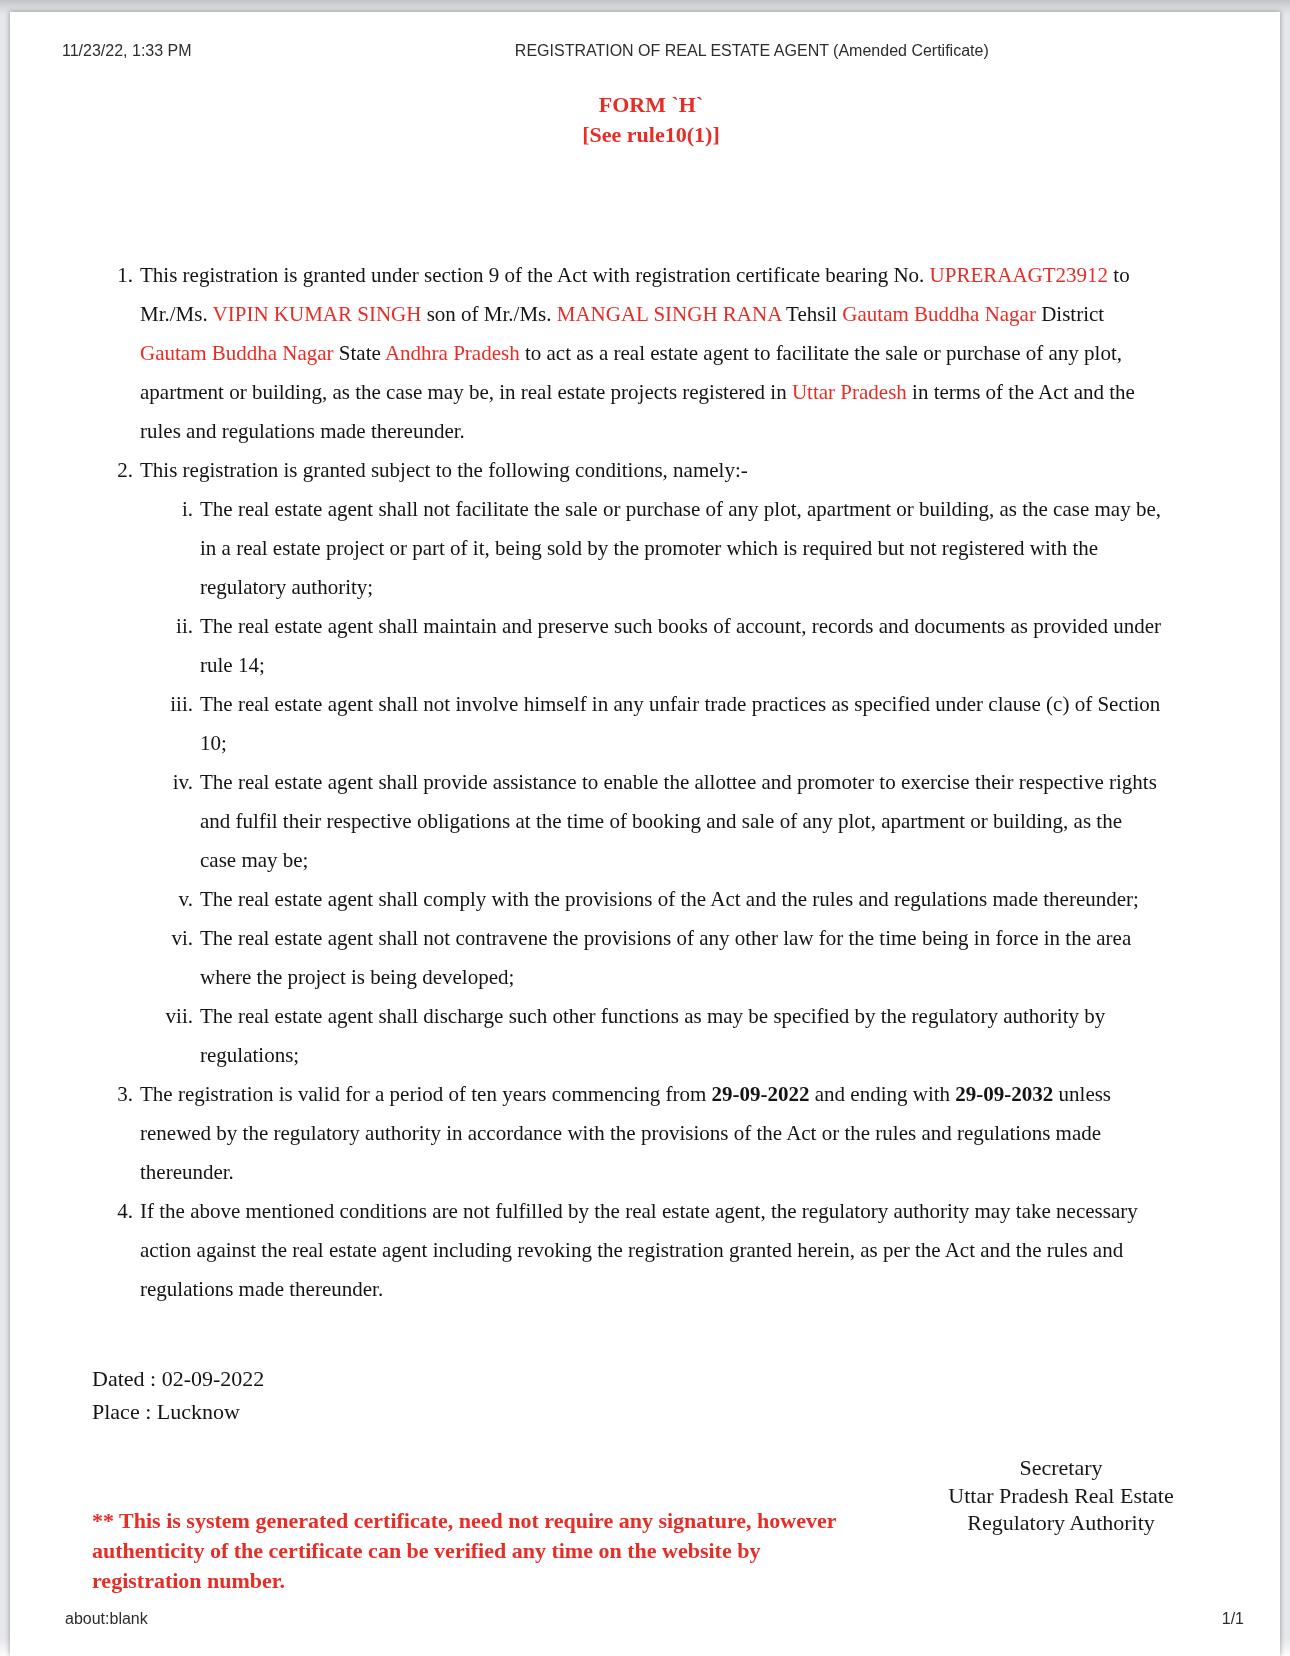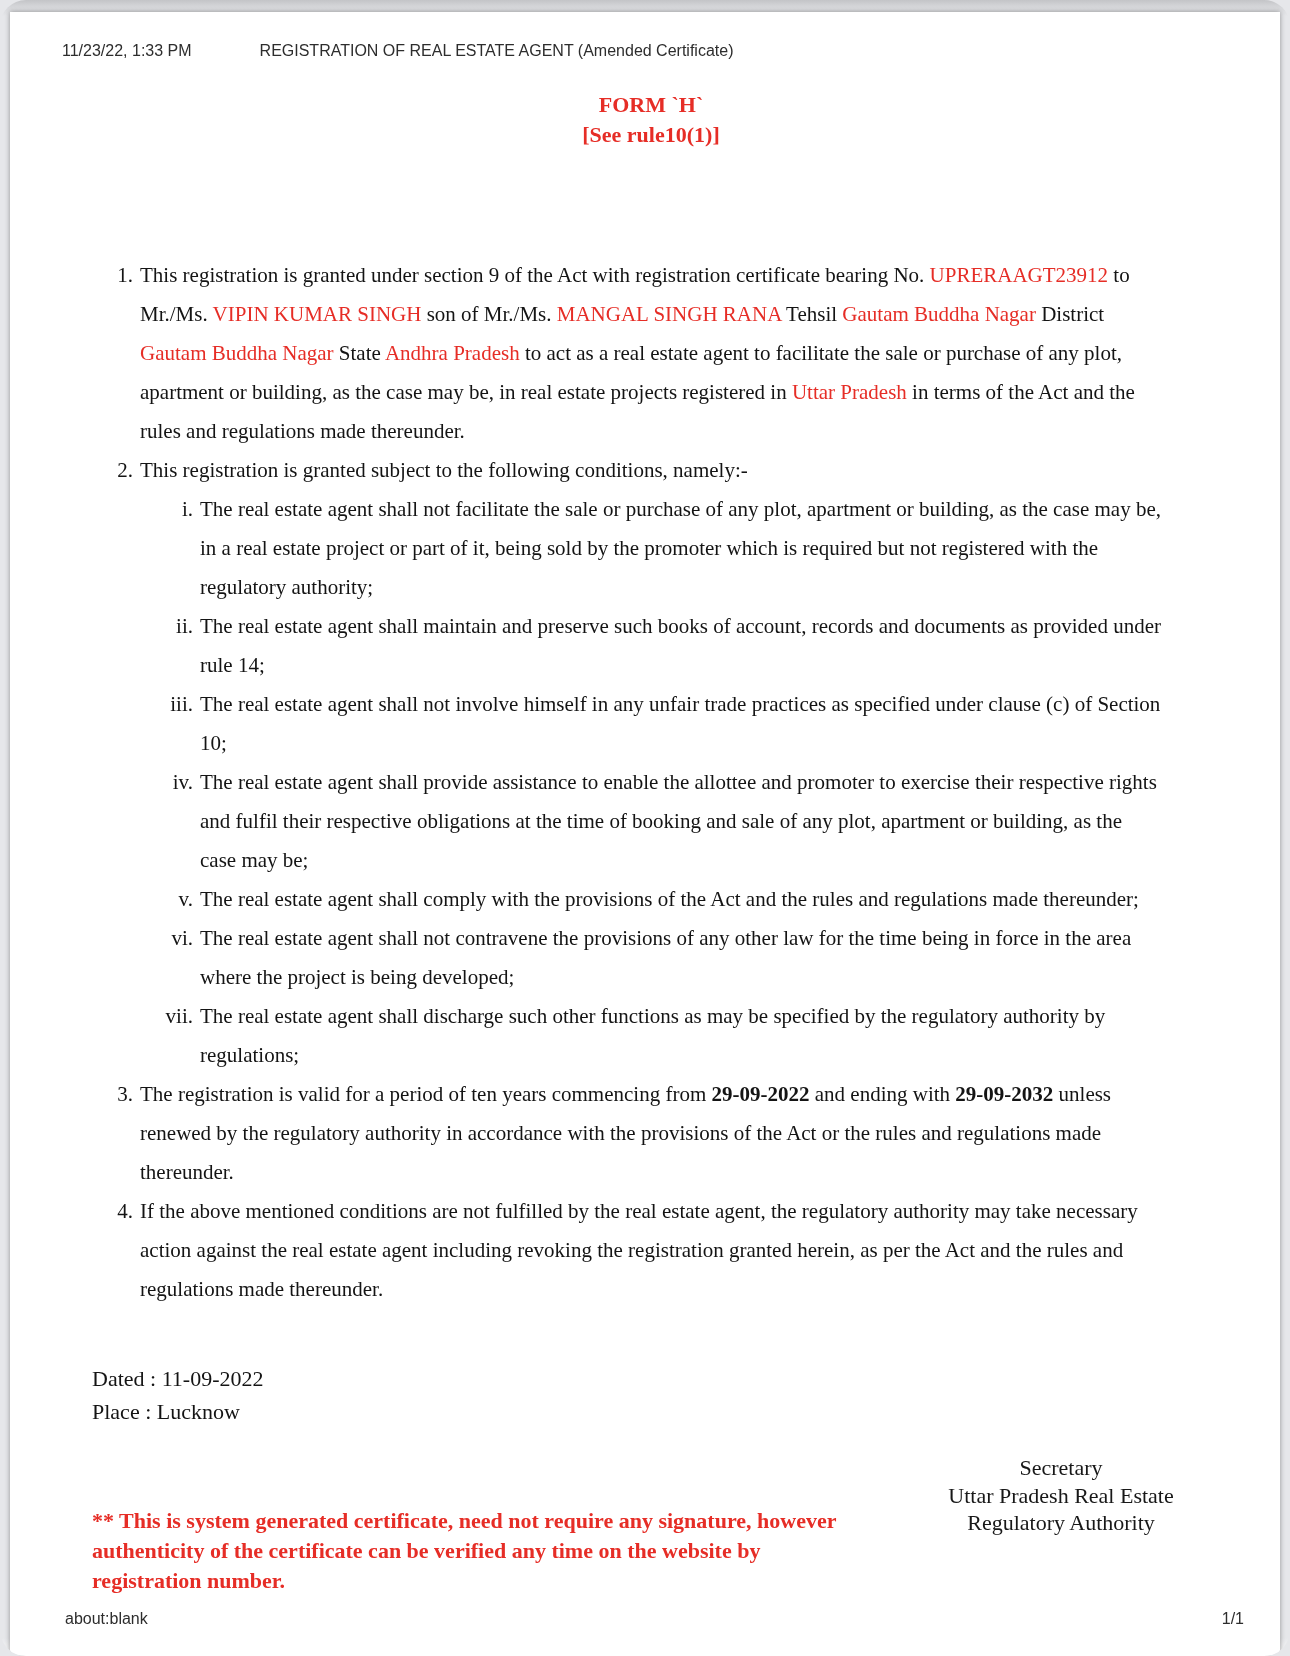--- a/index.html
+++ b/index.html
@@ -1,26 +1,26 @@
 <!DOCTYPE html>
 <html style="--red: #e62d26;"><head>
 <meta charset="utf-8">
 <style>
   html,body{margin:0;padding:0;}
   body{background:#e6e7ea;font-family:"Liberation Serif",serif;color:#141414;}
   .canvas{position:relative;width:1290px;height:1656px;overflow:hidden;
-    background:linear-gradient(180deg,#c3c4c7 0px,#d9dadd 8px,#e6e7ea 16px,#e6e7ea calc(100% - 18px),#fdfdfd 100%);border-radius:26px;}
+    background:linear-gradient(180deg,#c3c4c7 0px,#d9dadd 8px,#e6e7ea 16px,#e6e7ea calc(100% - 18px),#fdfdfd 100%);}
   .page{position:absolute;left:10px;top:12px;right:10px;bottom:0;background:#ffffff;
     box-shadow:0 0 5px rgba(0,0,0,.38);}
   .inner{position:relative;width:100%;height:100%;}
 
   .hdr{position:absolute;top:30px;left:52px;right:36px;display:flex;align-items:baseline;
     font-family:"Liberation Sans",sans-serif;font-size:16px;color:#2d2d2d;}
   .hdr-date{flex:none;}
-  .hdr-doc{flex:1;padding-left:68px;}
+  .hdr-doc{flex:1;text-align:center;padding-left:68px;}
 
   .headings{position:absolute;top:78px;left:52px;right:40px;text-align:center;}
   .form-line{font-weight:700;font-size:22px;line-height:30px;color:var(--red);}
   .main-title{font-weight:700;font-size:30px;line-height:38px;margin-top:2px;color:#101010;}
 
   .list{position:absolute;top:244px;left:62px;right:118px;font-size:21px;line-height:39px;}
   .li{display:flex;align-items:flex-start;}
   .num{flex:none;width:61px;text-align:right;padding-right:7px;}
   .txt{flex:1;min-width:0;}
   .sublist{display:block;}
@@ -97,21 +97,21 @@
             <span class="num">3.</span>
             <div class="txt"><span>The registration is valid for a period of ten years commencing from </span><span class="seg-bold">29-09-2022</span><span> and ending with </span><span class="seg-bold">29-09-2032</span><span> unless renewed by the regulatory authority in accordance with the provisions of the Act or the rules and regulations made thereunder.</span></div>
           </div>
           <div class="li">
             <span class="num">4.</span>
             <div class="txt"><span>If the above mentioned conditions are not fulfilled by the real estate agent, the regulatory authority may take necessary action against the real estate agent including revoking the registration granted herein, as per the Act and the rules and regulations made thereunder.</span></div>
           </div>
         </div>
 
       <div class="dated-block">
-        <div>Dated : 11-09-2022</div>
+        <div>Dated : 02-09-2022</div>
         <div>Place : Lucknow</div>
       </div>
 
       <div class="signature">
         <div>Secretary</div>
         <div>Uttar Pradesh Real Estate</div>
         <div>Regulatory Authority</div>
       </div>
 
       <div class="note">** This is system generated certificate, need not require any signature, however authenticity of the certificate can be verified any time on the website by registration number.</div>

